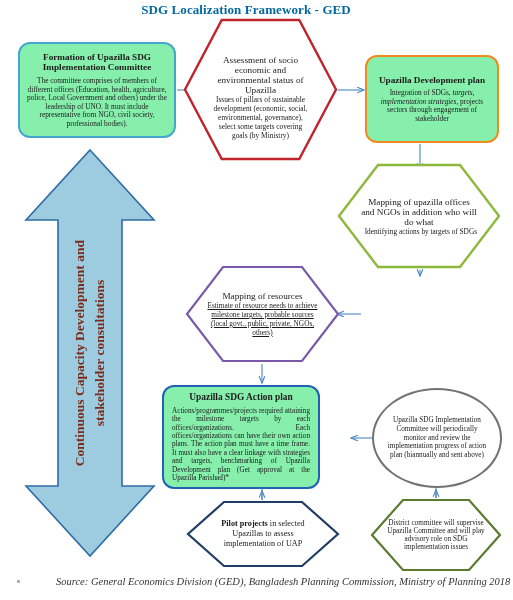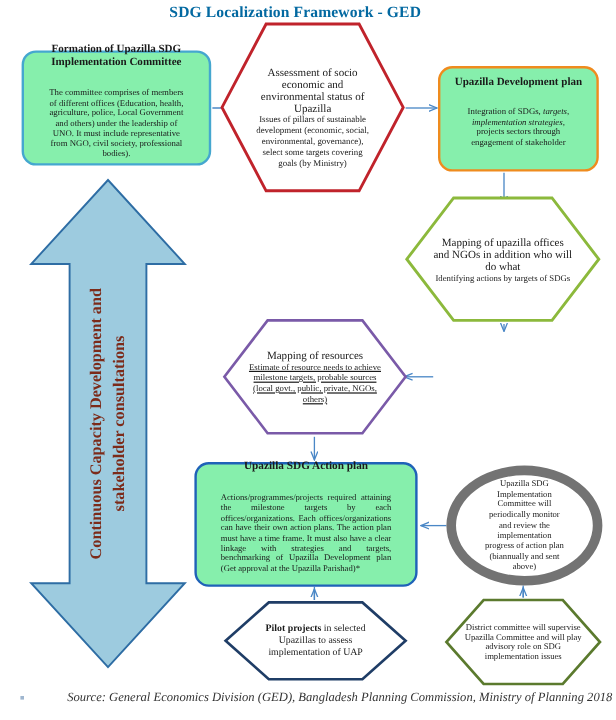--- a/index.html
+++ b/index.html
@@ -38,21 +38,21 @@
     justify-content: center;
     text-align: center;
   }
   .node .title {
     font-weight: bold;
     line-height: 1.18;
     margin: 0 0 4px 0;
   }
   .node .body {
     line-height: 1.17;
-    margin: 12px;
+    margin: 0;
   }
   .node .body.just {
     text-align: justify;
     text-align-last: left;
   }
 
   
   #page-title {
     position: absolute;
     left: 0;
@@ -95,21 +95,21 @@
   #node-me {
     left: 362px; top: 278px; width: 140px; height: 72px;
     border-width: 2px; border-color: #c0232b;
     padding: 4px 7px;
   }
   #node-me .title { font-size: 9.2px; }
   #node-me .body  { font-size: 7.2px; }
 
   
   #node-action {
-    left: 162px; top: 385px; width: 186px; height: 104px;
+    left: 162px; top: 385px; width: 158px; height: 104px;
     border-width: 2px; border-color: #1f62b8;
     padding: 8px 8px;
   }
   #node-action .title { font-size: 9.4px; }
   #node-action .body  { font-size: 7.2px; }
 
   
   .hexwrap { position: absolute; }
   .hexwrap .hexcontent {
     position: absolute; inset: 0;
@@ -121,21 +121,21 @@
   .hexwrap svg { position: absolute; inset: 0; overflow: visible; }
 
   
   #node-assessment { left: 183px; top: 18px; width: 155px; height: 159px; }
   #node-assessment .hexcontent { padding: 8px 28px; }
   #node-assessment .title { font-size: 9.2px; }
   #node-assessment .body  { font-size: 7.4px; }
 
   
   #node-mapping-ngo { left: 337px; top: 163px; width: 164px; height: 106px; }
-  #node-mapping-ngo .hexcontent { padding: 4px 24px; }
+  #node-mapping-ngo .hexcontent { padding: 4px 24px; align-items: flex-end; }
   #node-mapping-ngo .title { font-size: 9.2px; }
   #node-mapping-ngo .body  { font-size: 7.3px; }
 
   
   #node-mapping-res { left: 185px; top: 265px; width: 155px; height: 98px; }
   #node-mapping-res .hexcontent { padding: 4px 22px; }
   #node-mapping-res .title { font-size: 9.2px; }
   #node-mapping-res .body  { font-size: 7.3px; text-decoration: underline; }
 
   
@@ -145,21 +145,21 @@
   #node-pilot .body b { font-weight: bold; }
 
   
   #node-district { left: 370px; top: 498px; width: 132px; height: 74px; }
   #node-district .hexcontent { padding: 2px 17px; }
   #node-district .body  { font-size: 7.2px; }
 
   
   #node-oval {
     left: 372px; top: 388px; width: 130px; height: 100px;
-    border: 8px solid #737373;
+    border: 2px solid #737373;
     border-radius: 50%;
     background: #ffffff;
     padding: 4px 12px;
   }
   #node-oval .body { font-size: 7.2px; line-height: 1.2; }
 
   
   #big-arrow {
     position: absolute;
     left: 24px; top: 148px;

